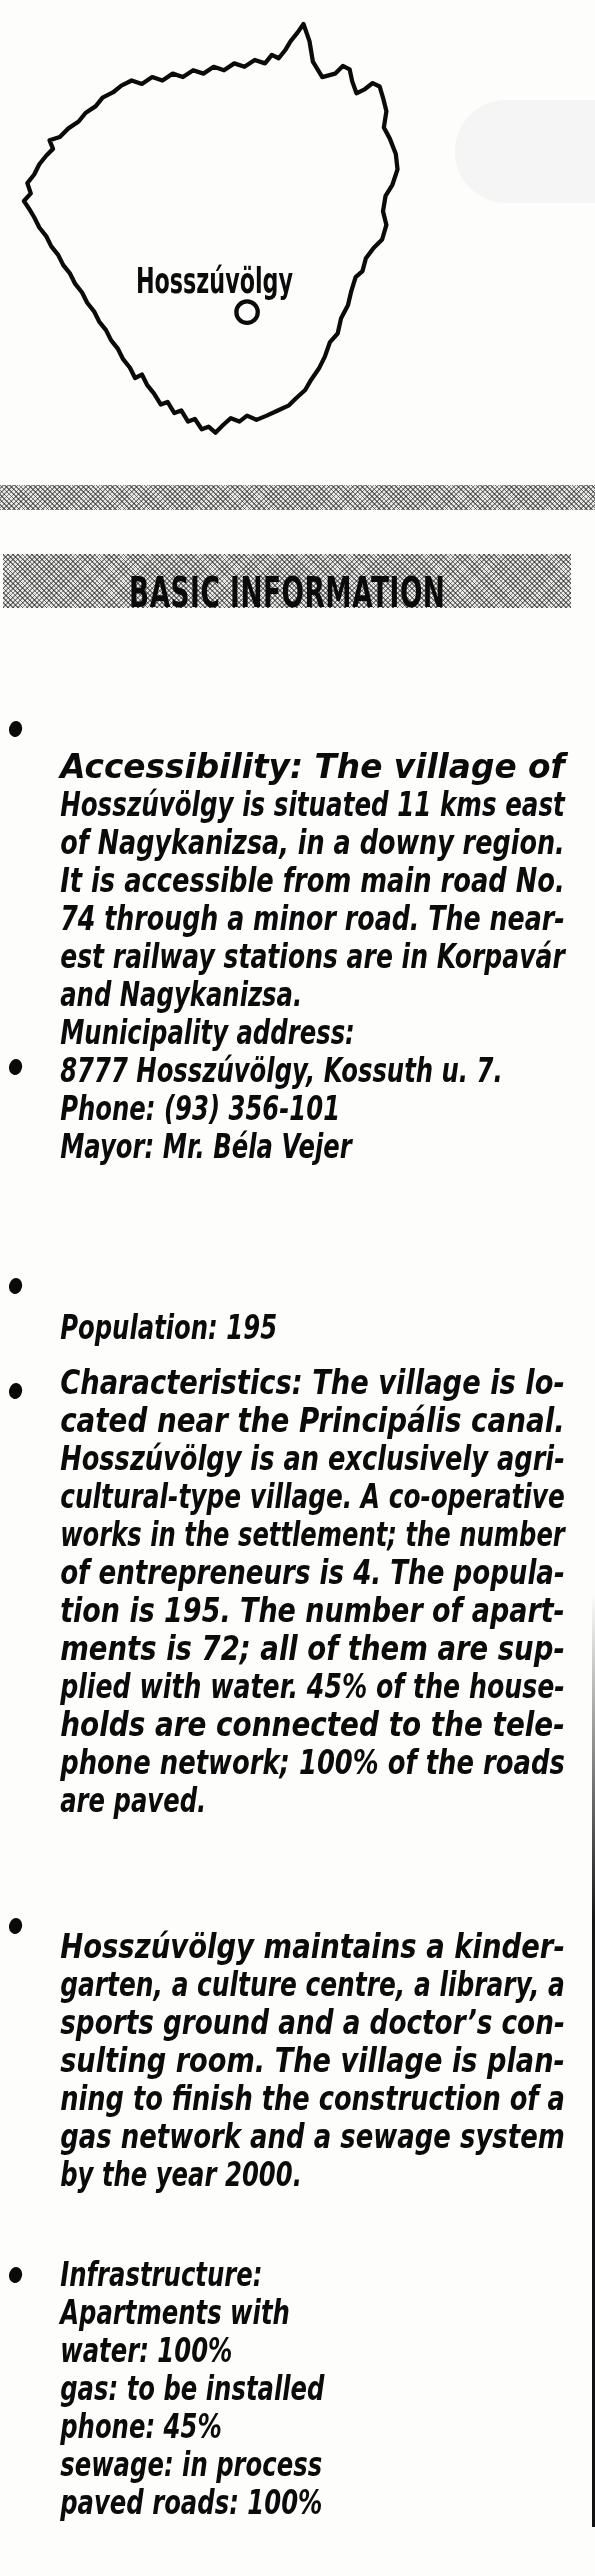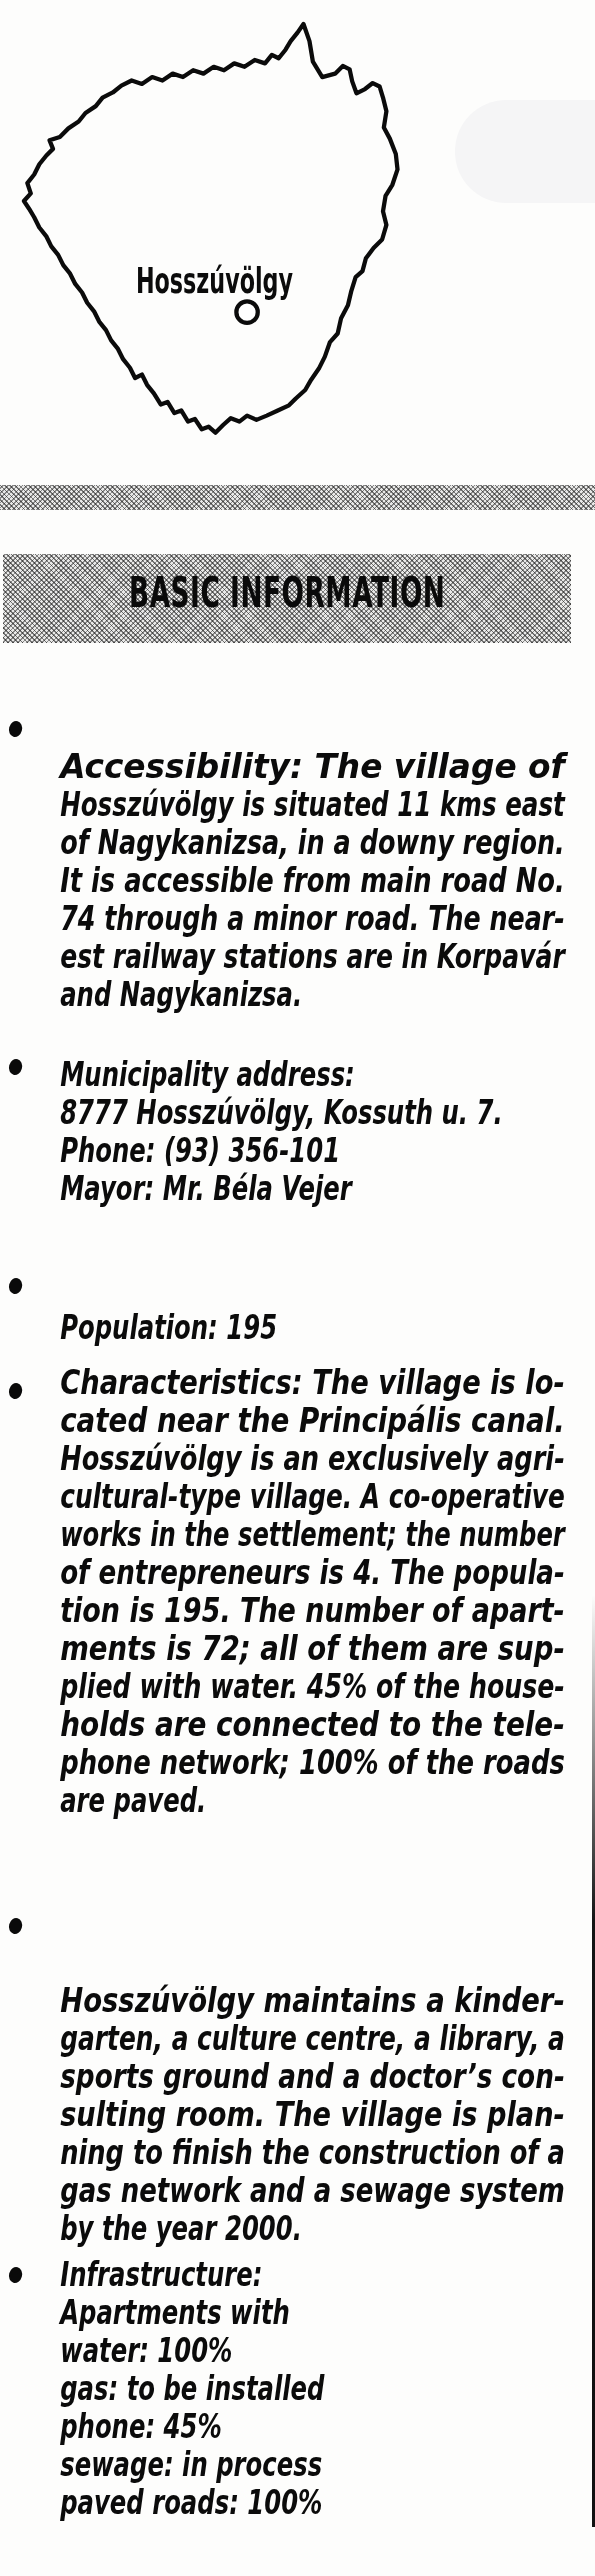--- a/index.html
+++ b/index.html
@@ -18,21 +18,21 @@
   .page-blob{position:absolute;left:455px;top:100px;width:145px;height:103px;
     background:#f5f5f6;border-radius:51px 0 0 51px;}
   
   .halftone{
     background:
       repeating-linear-gradient(45deg, rgba(20,20,20,.55) 0 1.2px, rgba(0,0,0,0) 1.2px 3.4px),
       repeating-linear-gradient(-45deg, rgba(20,20,20,.45) 0 1.2px, rgba(0,0,0,0) 1.2px 3.4px),
       #e9e9e8;
   }
   .divider-band{position:absolute;left:0;top:485px;width:595px;height:25px;}
-  .header-bar{position:absolute;left:2.6px;top:554px;width:568px;height:89px;}
+  .header-bar{position:absolute;left:2.6px;top:554px;width:568px;height:54px;}
   .header-svg{position:absolute;left:0;top:0;overflow:visible;}
   .header-title{font-size:50px;font-weight:bold;fill:#0a0a0a;letter-spacing:1px;}
   
   .bullet-dot{position:absolute;left:8.6px;width:13px;height:16.2px;border-radius:50%;
     background:#0a0a0a;transform:rotate(15deg);}
   .para{position:absolute;left:57px;width:513px;}
   .line-svg{display:block;width:513px;height:38px;overflow:visible;}
   .body-line{font-size:40px;font-weight:bold;font-style:italic;fill:#0b0b0b;}
   
   .edge-line{position:absolute;left:592px;top:1595px;width:2.6px;height:932px;
@@ -99,21 +99,21 @@
     </svg>
   <svg class="line-svg" viewBox="0 0 600 45" width="513" height="38">
       <text class="body-line" x="0" y="35" transform="scale(0.72 1)" textLength="830" lengthAdjust="spacingAndGlyphs">est railway stations are in Korpavár</text>
     </svg>
   <svg class="line-svg" viewBox="0 0 600 45" width="513" height="38">
       <text class="body-line" x="0" y="35" transform="scale(0.72 1)">and Nagykanizsa.</text>
     </svg>
 </div>
 
 <span class="bullet-dot" style="top:1059px"></span>
-<div class="para" style="top:1056px">
+<div class="para" style="top:1014px">
   <svg class="line-svg" viewBox="0 0 600 45" width="513" height="38">
       <text class="body-line" x="0" y="35" transform="scale(0.72 1)">Municipality address:</text>
     </svg>
   <svg class="line-svg" viewBox="0 0 600 45" width="513" height="38">
       <text class="body-line" x="0" y="35" transform="scale(0.72 1)">8777 Hosszúvölgy, Kossuth u. 7.</text>
     </svg>
   <svg class="line-svg" viewBox="0 0 600 45" width="513" height="38">
       <text class="body-line" x="0" y="35" transform="scale(0.72 1)">Phone: (93) 356-101</text>
     </svg>
   <svg class="line-svg" viewBox="0 0 600 45" width="513" height="38">
@@ -162,21 +162,21 @@
     </svg>
   <svg class="line-svg" viewBox="0 0 600 45" width="513" height="38">
       <text class="body-line" x="0" y="35" transform="scale(0.72 1)" textLength="830" lengthAdjust="spacingAndGlyphs">phone network; 100% of the roads</text>
     </svg>
   <svg class="line-svg" viewBox="0 0 600 45" width="513" height="38">
       <text class="body-line" x="0" y="35" transform="scale(0.72 1)">are paved.</text>
     </svg>
 </div>
 
 <span class="bullet-dot" style="top:1918px"></span>
-<div class="para" style="top:1982px">
+<div class="para" style="top:1928px">
   <svg class="line-svg" viewBox="0 0 600 45" width="513" height="38">
       <text class="body-line" x="0" y="35" transform="scale(0.72 1)" textLength="830" lengthAdjust="spacingAndGlyphs">Hosszúvölgy maintains a kinder-</text>
     </svg>
   <svg class="line-svg" viewBox="0 0 600 45" width="513" height="38">
       <text class="body-line" x="0" y="35" transform="scale(0.72 1)" textLength="830" lengthAdjust="spacingAndGlyphs">garten, a culture centre, a library, a</text>
     </svg>
   <svg class="line-svg" viewBox="0 0 600 45" width="513" height="38">
       <text class="body-line" x="0" y="35" transform="scale(0.72 1)" textLength="830" lengthAdjust="spacingAndGlyphs">sports ground and a doctor’s con-</text>
     </svg>
   <svg class="line-svg" viewBox="0 0 600 45" width="513" height="38">

